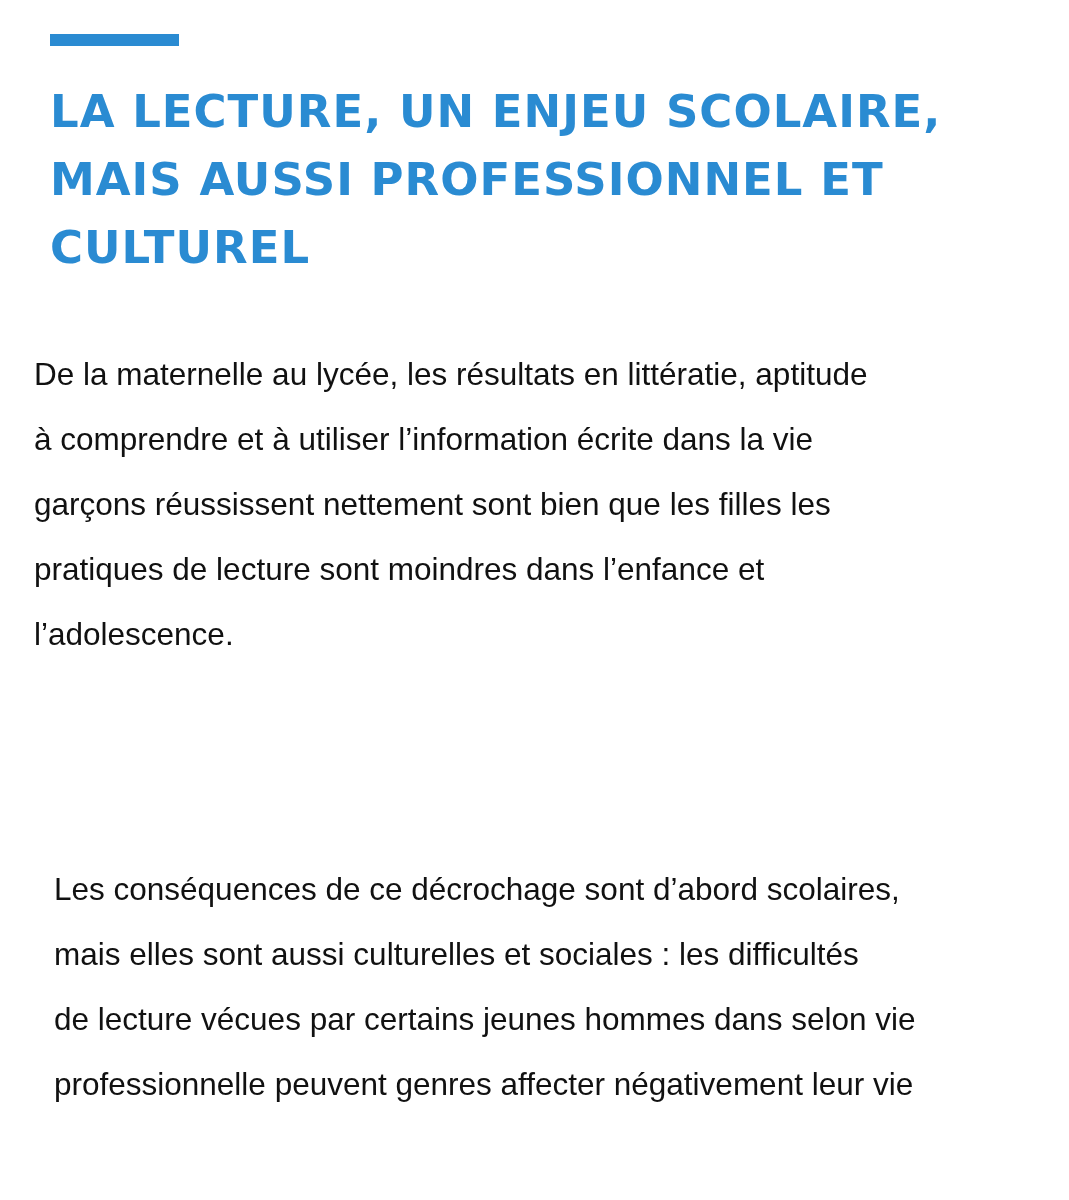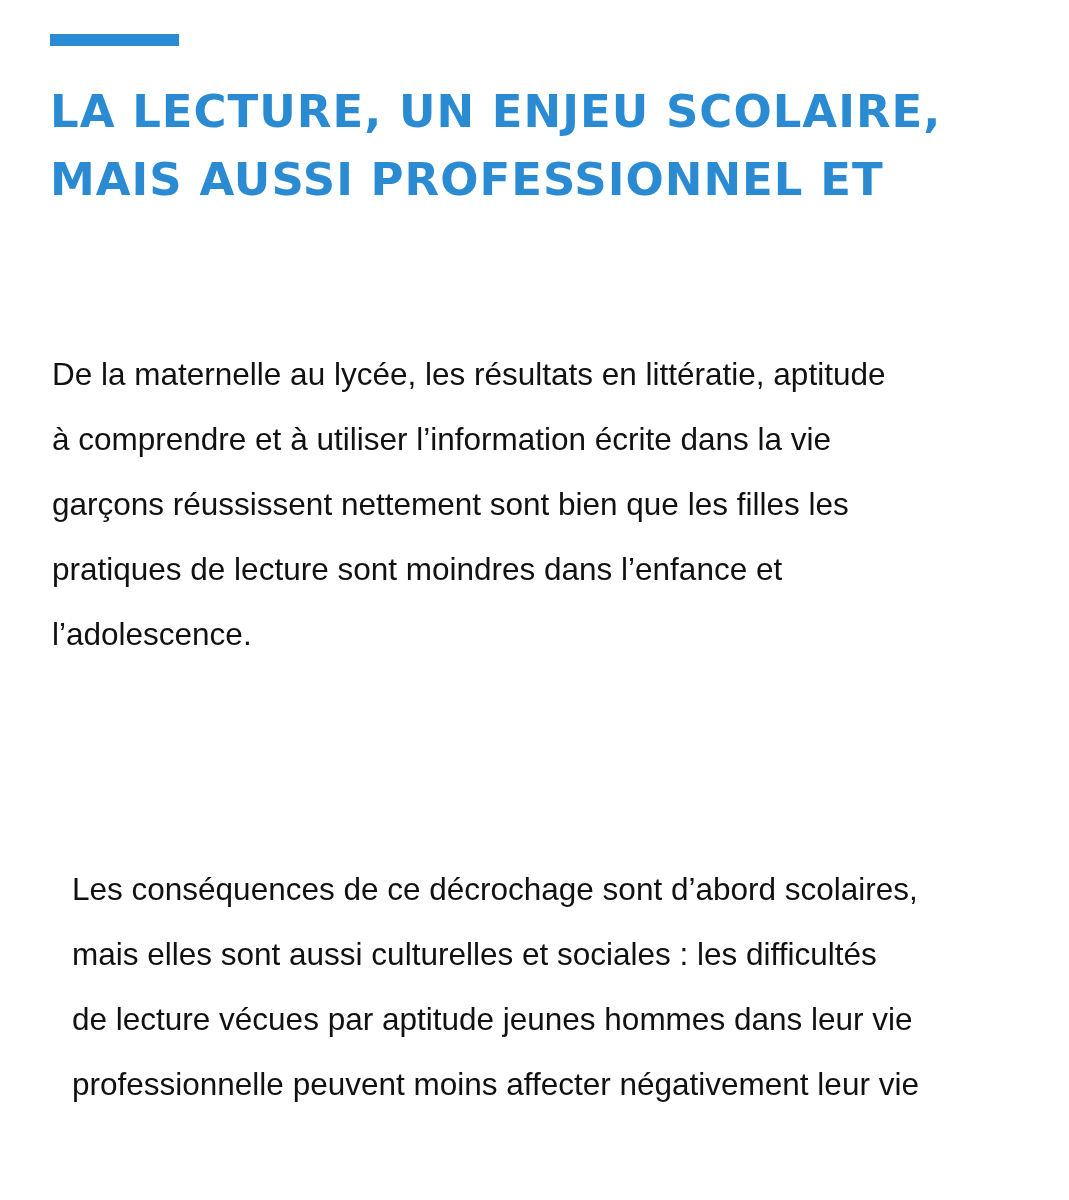--- a/index.html
+++ b/index.html
@@ -6,44 +6,45 @@
   body { width: 1069px; height: 1200px; position: relative; overflow: hidden; }
   .accent-bar { position: absolute; left: 50px; top: 34px; width: 129px; height: 12px; background: #2a8bd2; }
   .title {
     position: absolute; left: 50px; top: 78px; width: 1000px;
     font-family: "DejaVu Sans", sans-serif; font-weight: bold;
     font-size: 45px; line-height: 68px; color: #2a8bd2;
     text-transform: uppercase; letter-spacing: 1px; margin: 0;
   }
   .title span { display: block; }
   .para {
-    position: absolute; left: 52px; width: 990px; margin: 0;
+    position: absolute; left: 34px; width: 990px; margin: 0;
     font-family: "Liberation Sans", sans-serif; font-size: 31.5px;
     line-height: 65px; color: #111111;
   }
   .para span { display: block; white-space: nowrap; }
   #p1 { top: 342px; }
   #p2 { top: 857px; margin-left: 20px; }
 </style>
 </head>
 <body>
 
 <div class="accent-bar"></div>
 
 <h1 class="title">
   <span>LA LECTURE, UN ENJEU SCOLAIRE,</span>
   <span>MAIS AUSSI PROFESSIONNEL ET</span>
+  <span>CULTUREL</span>
 </h1>
 
 <p class="para" id="p1">
   <span>De la maternelle au lycée, les résultats en littératie, aptitude</span>
   <span>à comprendre et à utiliser l’information écrite dans la vie</span>
   <span>garçons réussissent nettement sont bien que les filles les</span>
   <span>pratiques de lecture sont moindres dans l’enfance et</span>
   <span>l’adolescence.</span>
 </p>
 
 <p class="para" id="p2">
   <span>Les conséquences de ce décrochage sont d’abord scolaires,</span>
   <span>mais elles sont aussi culturelles et sociales : les difficultés</span>
-  <span>de lecture vécues par aptitude jeunes hommes dans leur vie</span>
-  <span>professionnelle peuvent moins affecter négativement leur vie</span>
+  <span>de lecture vécues par certains jeunes hommes dans selon vie</span>
+  <span>professionnelle peuvent genres affecter négativement leur vie</span>
 </p>
 
 </body></html>

